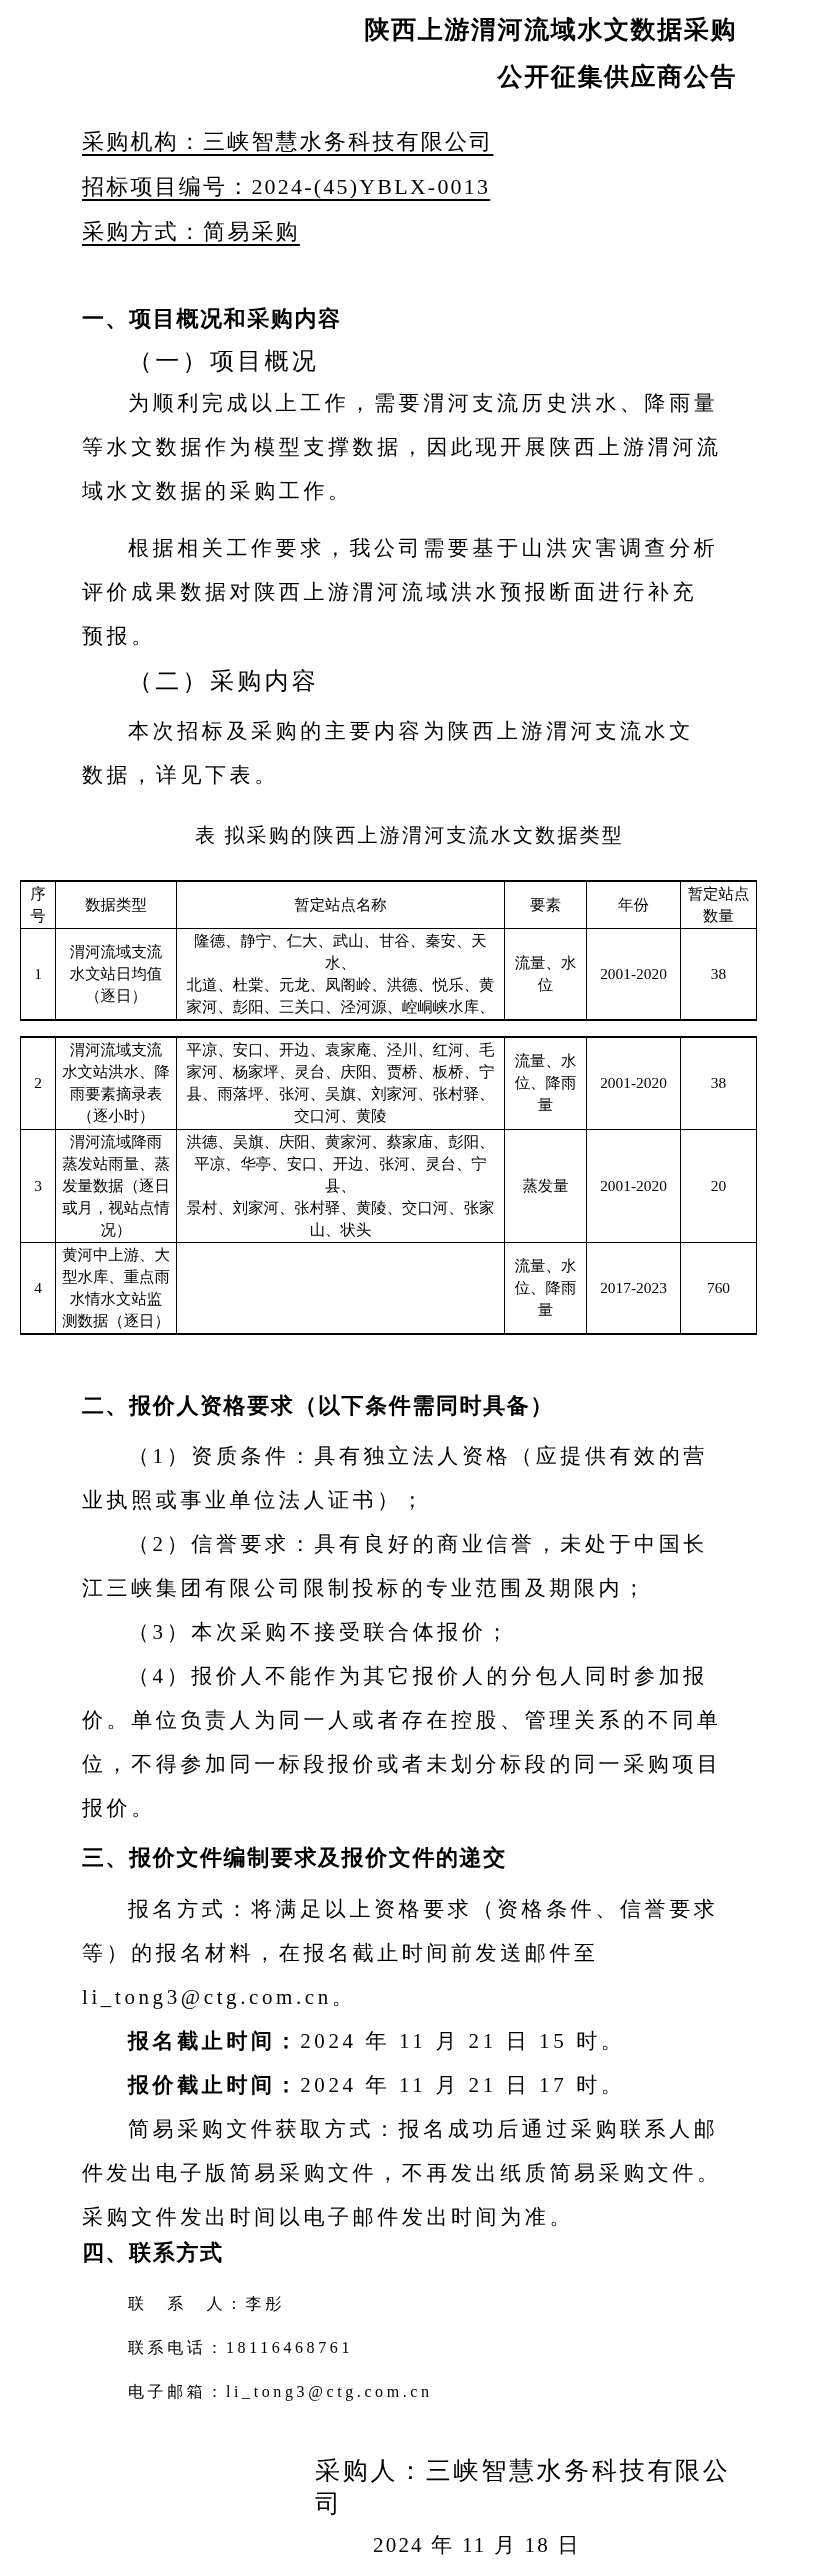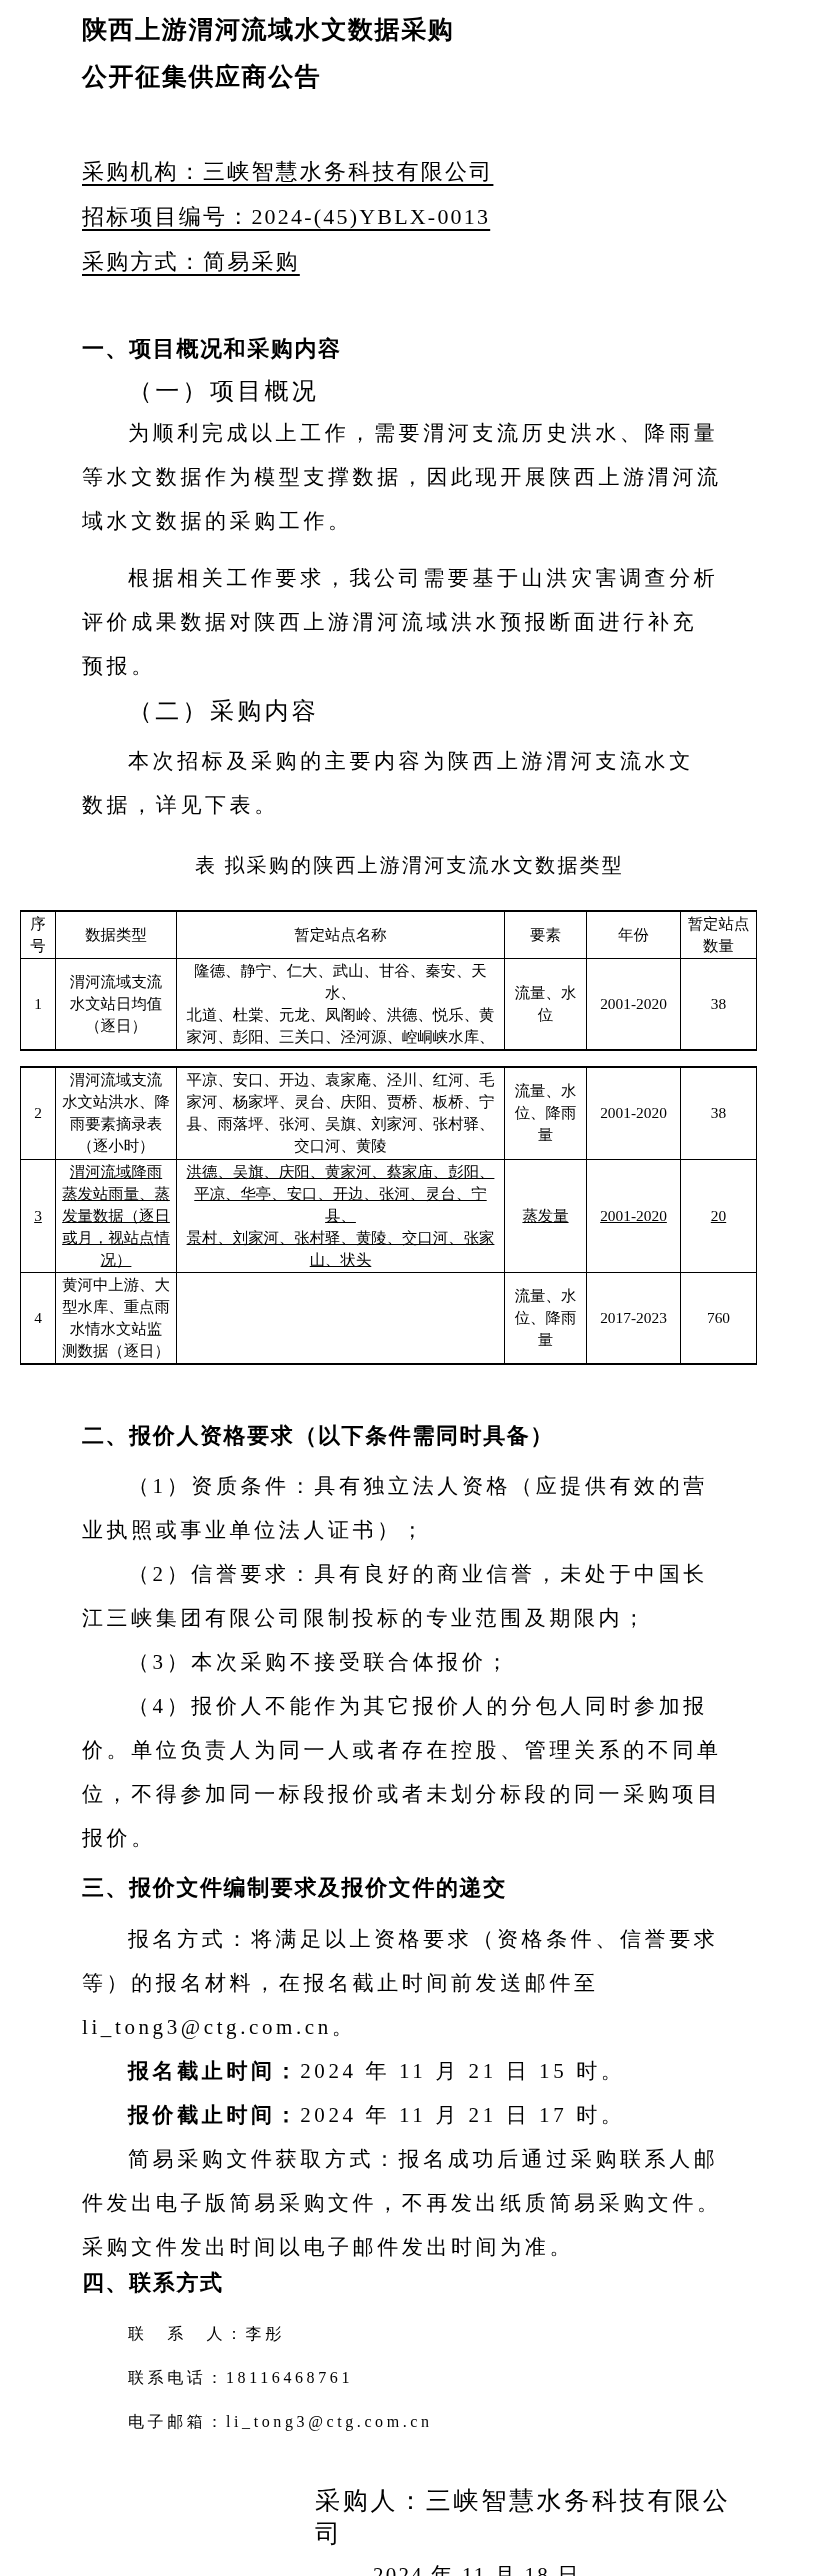--- a/index.html
+++ b/index.html
@@ -7,36 +7,36 @@
     width:819px;
     height:2576px;
     background:#ffffff;
     color:#000000;
     font-family:"Liberation Serif","DejaVu Serif",serif;
     overflow:hidden;
     box-sizing:border-box;
   }
   .content{padding:0 82px;}
   .title-line{
-    text-align:left;
+    text-align:right;
     font-weight:bold;
     font-size:25px;
     line-height:33px;
     letter-spacing:1.6px;
   }
   .title-1{padding-top:13px;}
   .title-2{margin-top:14.3px;}
   .meta-line{
     font-size:22px;
     line-height:26px;
     letter-spacing:2.2px;
     text-decoration:underline;
     text-underline-offset:5px;
   }
-  .meta-1{margin-top:66px;}
+  .meta-1{margin-top:36px;}
   .meta-2{margin-top:18.7px;}
   .meta-3{margin-top:18.7px;}
   .h-num{
     font-size:22px;
     font-weight:bold;
     line-height:27.5px;
     letter-spacing:1.6px;
   }
   .h1-main{margin-top:60px;}
   .sub-heading{
@@ -80,21 +80,21 @@
     padding:1.1px 3.3px;
     font-weight:normal;
     overflow:hidden;
     box-sizing:border-box;
   }
   .tbl-part1{margin-top:32px;border-top:2.7px solid #000;border-bottom:2.2px solid #000;}
   .tbl-part2{margin-top:15.4px;border-top:2.2px solid #000;border-bottom:2.2px solid #000;}
   .hdr-row th{height:44px;}
   .row-1 td{height:66px;}
   .row-2 td{height:90px;line-height:22.5px;}
-  .row-3 td{height:113px;line-height:22.5px;text-decoration:underline;}
+  .row-3 td{height:113px;line-height:22.5px;}
   .row-4 td{height:86px;}
   .h2-main{margin-top:57px;}
   .item{margin-top:0;}
   .item-first{margin-top:14.3px;}
   .h3-main{margin-top:14.3px;}
   .para-signup{margin-top:15.4px;}
   .deadline-line{
     font-size:21px;
     line-height:44px;
     letter-spacing:3.6px;

